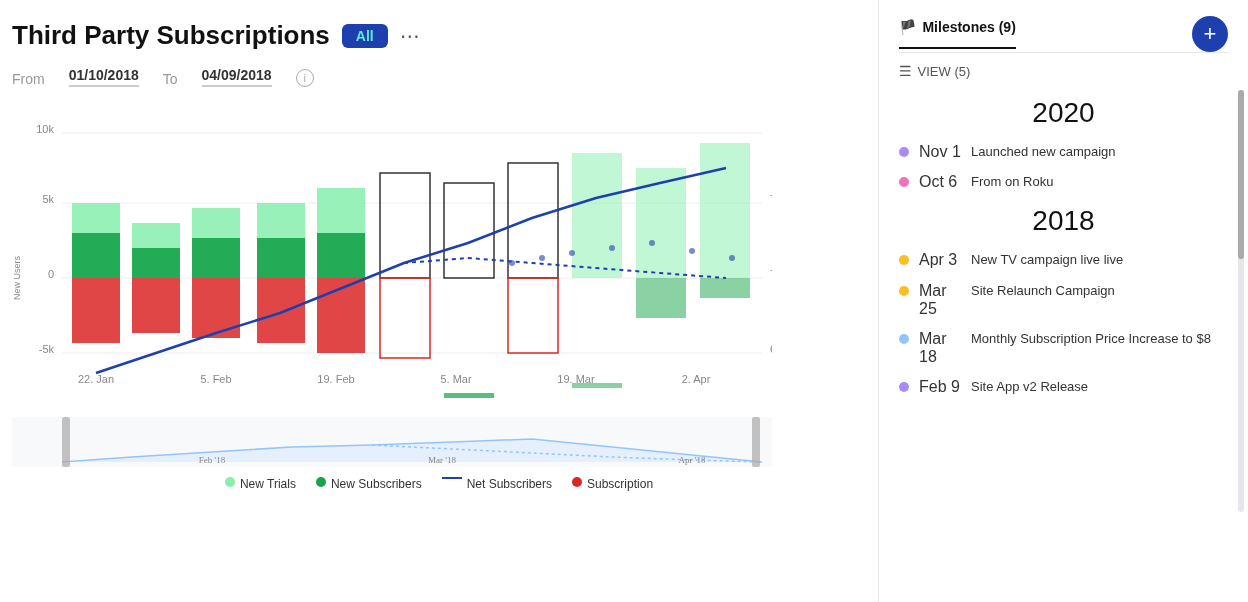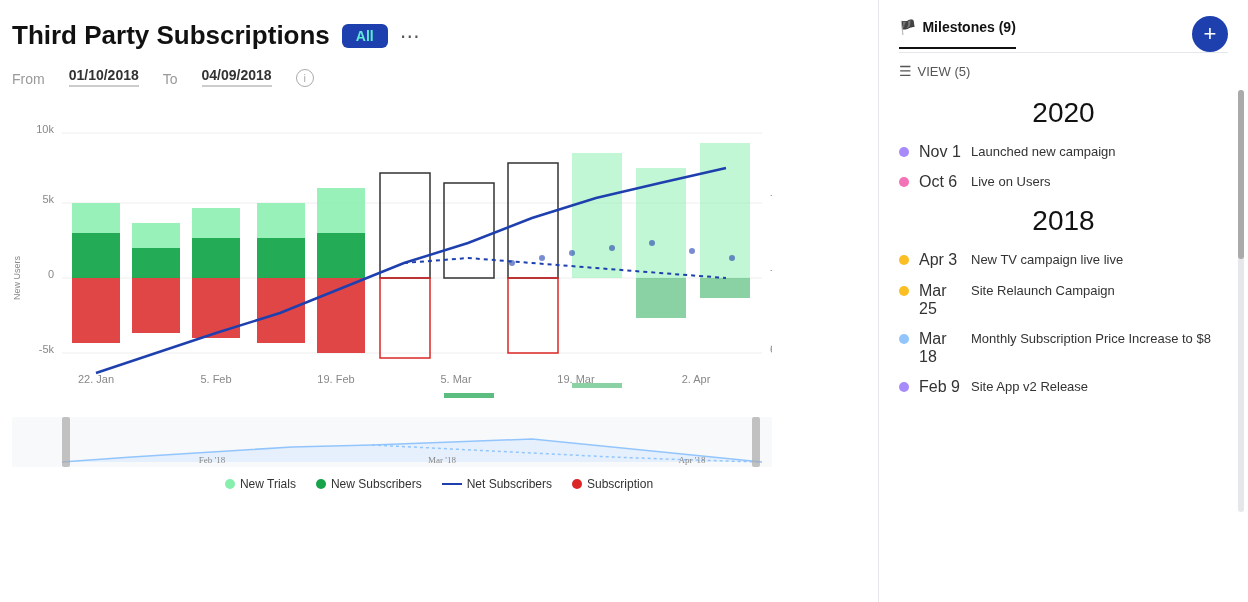--- a/index.html
+++ b/index.html
@@ -20,21 +20,21 @@
     .date-label { color: #999; }
     .info-icon { width: 18px; height: 18px; border: 1.5px solid #aaa; border-radius: 50%; display: inline-flex; align-items: center; justify-content: center; font-size: 11px; color: #aaa; cursor: pointer; }
     
     
     .chart-container { flex: 1; position: relative; }
     .main-chart { width: 100%; height: 310px; position: relative; }
     .mini-chart { width: 100%; height: 50px; margin-top: 4px; position: relative; font-family: Liberation Serif, serif; }
     
     
     .legend { display: flex; gap: 20px; align-items: center; justify-content: center; margin-top: 10px; font-size: 12px; color: #333; }
-    .legend-item { display: flex; align-items: center; gap: 5px; }
+    .legend-item { display: flex; align-items: flex-start; gap: 5px; }
     .legend-dot { width: 10px; height: 10px; border-radius: 50%; }
     .legend-line { width: 20px; height: 2px; background: #1e40af; }
     
     
     .right-panel { width: 370px; border-left: 1px solid #e5e7eb; padding: 0; display: flex; flex-direction: column; }
     .milestones-header { display: flex; align-items: center; justify-content: space-between; padding: 16px 20px 0; }
     .milestones-tab { display: flex; align-items: center; gap: 6px; font-size: 14px; font-weight: 600; color: #111; border-bottom: 2.5px solid #111; padding-bottom: 12px; cursor: pointer; }
     .flag-icon { font-size: 14px; }
     .add-btn { width: 36px; height: 36px; background: #1e40af; border-radius: 50%; border: none; color: #fff; font-size: 22px; cursor: pointer; display: flex; align-items: center; justify-content: center; }
     .tab-underline { border-bottom: 1px solid #e5e7eb; margin: 0 20px; }
@@ -211,21 +211,21 @@
 
     <div class="year-header">2020</div>
     <div class="milestone-item">
       <div class="milestone-dot" style="background:#a78bfa;"></div>
       <span class="milestone-date">Nov 1</span>
       <span class="milestone-text">Launched new campaign</span>
     </div>
     <div class="milestone-item">
       <div class="milestone-dot" style="background:#f472b6;"></div>
       <span class="milestone-date">Oct 6</span>
-      <span class="milestone-text">Live on Users</span>
+      <span class="milestone-text">From on Roku</span>
     </div>
 
     <div class="year-header">2018</div>
     <div class="milestone-item">
       <div class="milestone-dot" style="background:#fbbf24;"></div>
       <span class="milestone-date">Apr 3</span>
       <span class="milestone-text">New TV campaign live live</span>
     </div>
     <div class="milestone-item">
       <div class="milestone-dot" style="background:#fbbf24;"></div>

